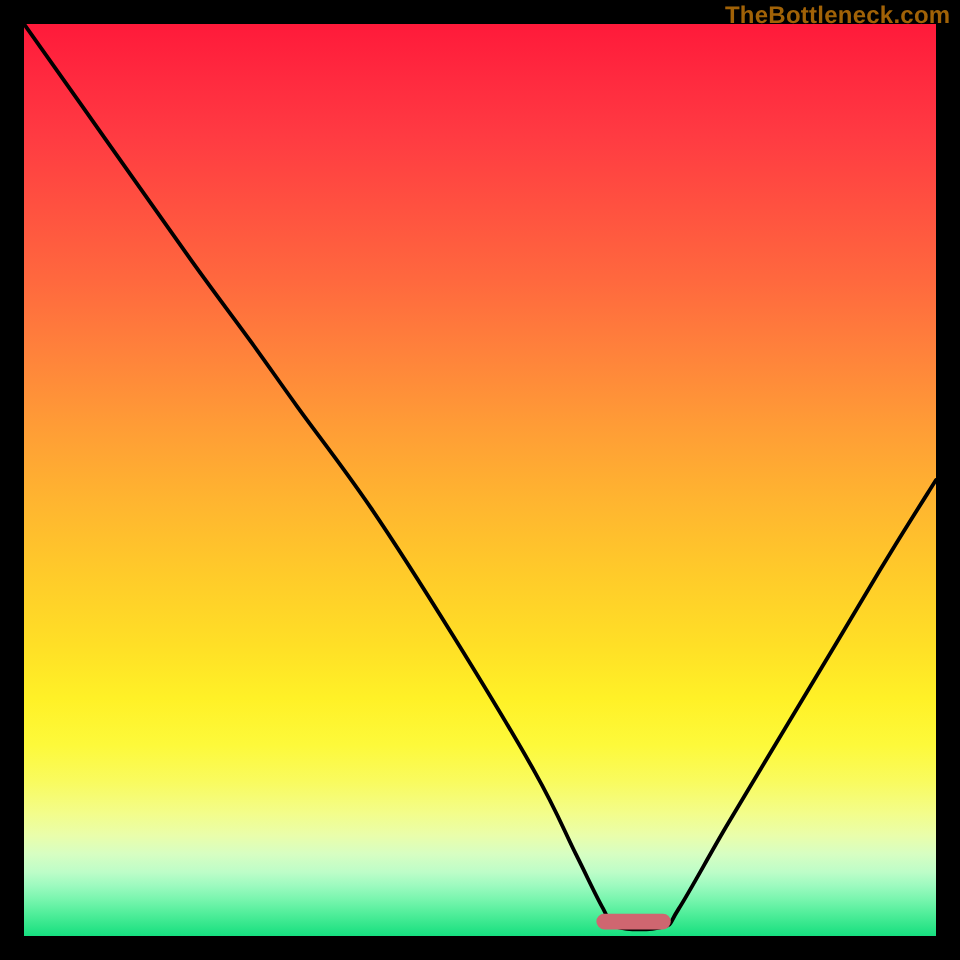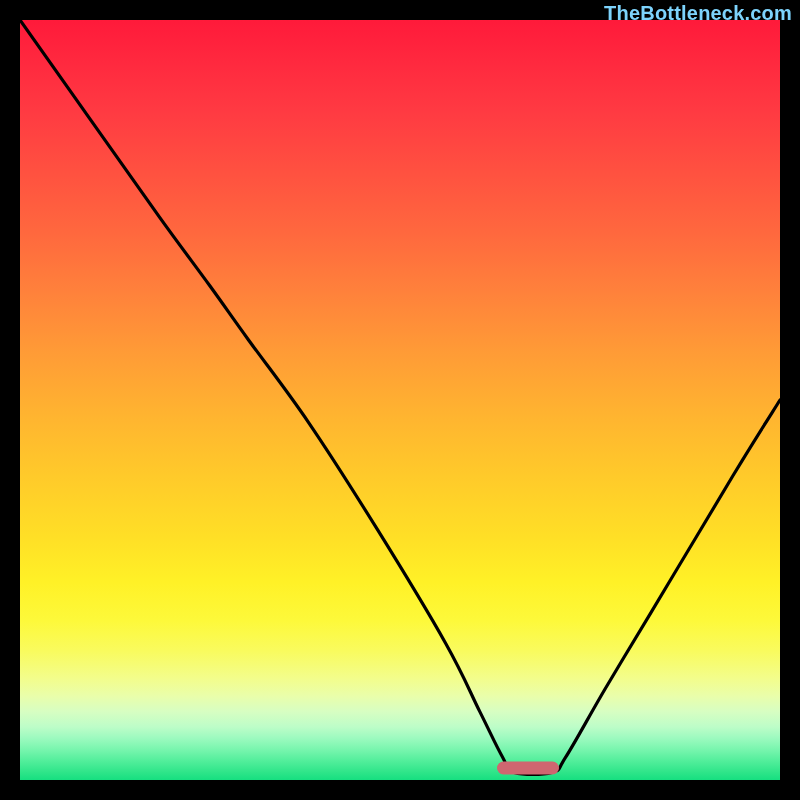--- a/index.html
+++ b/index.html
@@ -61,21 +61,21 @@
     height: 13px;
     transform: translate(-50%, -50%);
   }
   .watermark {
     position: absolute;
     top: 2px;
     right: 8px;
     font-family: Arial, Helvetica, sans-serif;
     font-size: 20px;
     font-weight: bold;
-    color: #7dd3fc;
+    color: #a16207;
     letter-spacing: 0.2px;
     white-space: nowrap;
   }
 </style>
 </head>
 <body>
 
 <div class="frame">
   <div class="watermark">TheBottleneck.com</div>
   <div class="plot">

